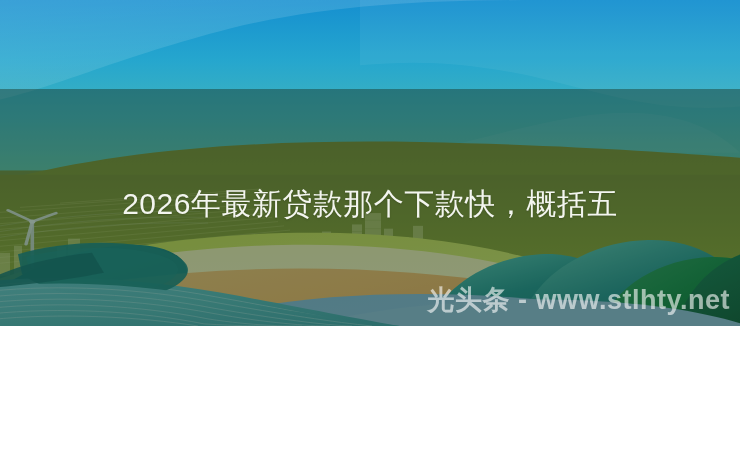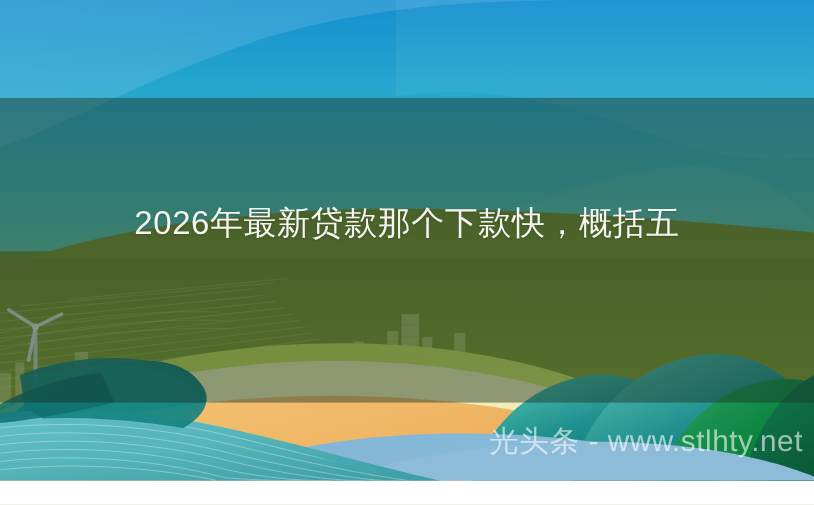--- a/index.html
+++ b/index.html
@@ -6,21 +6,21 @@
     margin: 0;
     padding: 0;
     background: #ffffff;
   }
   body {
     font-family: "Liberation Sans", "DejaVu Sans", sans-serif;
   }
   #stage {
     position: relative;
     width: 740px;
-    height: 437px;
+    height: 326px;
     overflow: hidden;
     background: #6f8a3c;
   }
 
   
   .art-layer {
     position: absolute;
     inset: 0;
     width: 100%;
     height: 100%;
@@ -56,27 +56,27 @@
   }
   .headline-line {
     display: block;
     white-space: nowrap;
   }
 
   
   .watermark {
     position: absolute;
     right: 10px;
-    bottom: 20px;
+    bottom: 10px;
     font-size: 27px;
     line-height: 32px;
     color: rgba(255,255,255,0.60);
     letter-spacing: 0.5px;
     white-space: nowrap;
-    font-weight: 400;
+    font-weight: 700;
   }
 </style>
 </head>
 <body>
 
 <div id="stage">
 
   <svg class="art-layer" viewBox="0 0 740 459" preserveAspectRatio="none">
     <defs>
       <linearGradient id="skyGrad" x1="0" y1="0" x2="0" y2="1">

